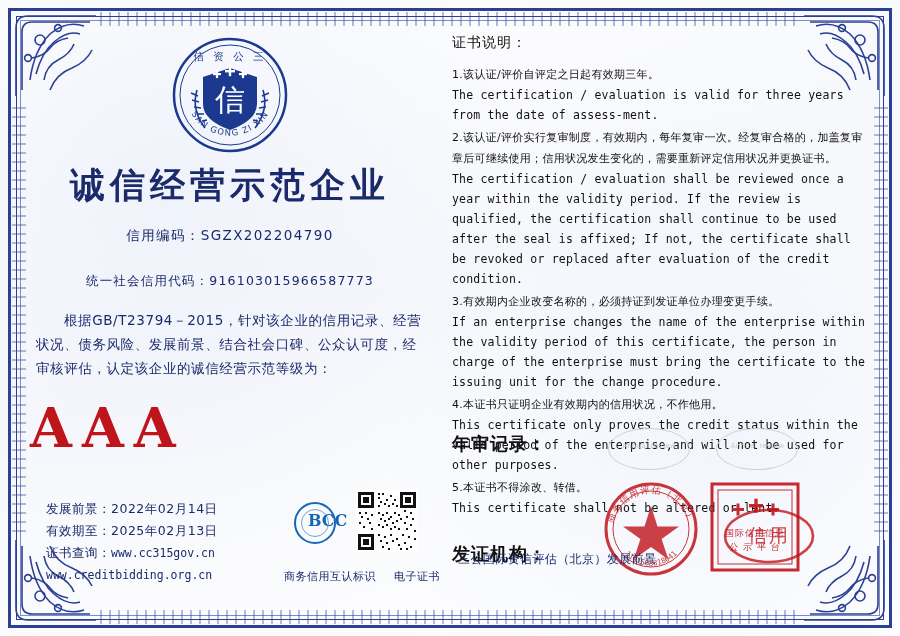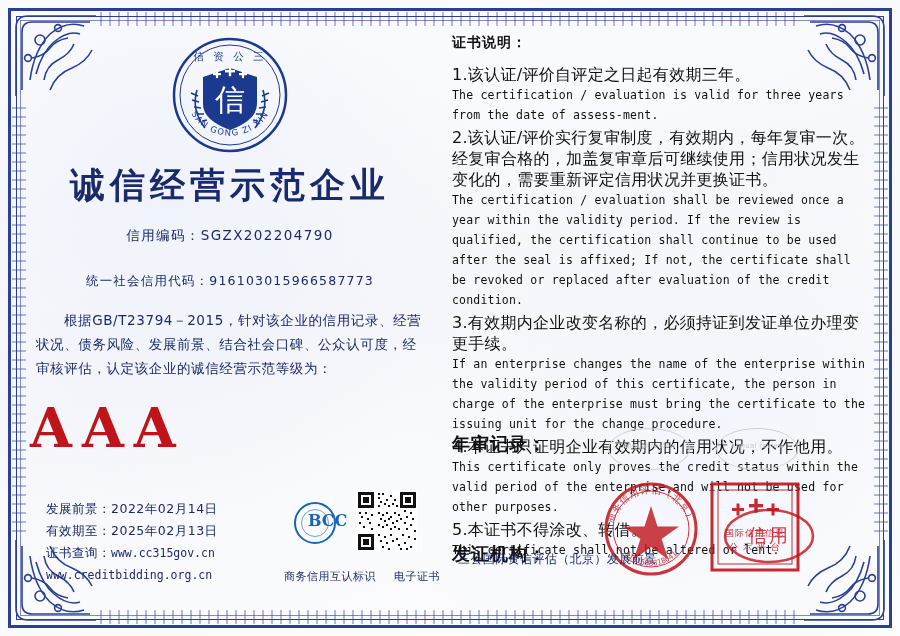--- a/index.html
+++ b/index.html
@@ -135,26 +135,26 @@
   .qr svg{display:block}
   .badge-caps{
     position:absolute;left:-122px;bottom:-4px;width:268px;
     font-size:11px;letter-spacing:.5px;color:#1b2a6b;
     font-family:"DejaVu Sans", sans-serif;
     display:flex;gap:18px;justify-content:flex-end;
   }
 
   
   .r-title{
-    font-size:14px;font-weight:bold;letter-spacing:1px;
+    font-size:14px;font-weight:normal;letter-spacing:1px;
     font-family:"DejaVu Sans", sans-serif;color:#111;margin-bottom:12px;
   }
   .r-item{margin-bottom:2px;}
   .r-cn{
-    font-size:16px;line-height:21px;letter-spacing:.3px;
+    font-size:11px;line-height:21px;letter-spacing:.3px;
     font-family:"DejaVu Sans", sans-serif;color:#111;
   }
   .r-en{
     font-size:11.5px;line-height:20px;letter-spacing:.2px;
     font-family:"DejaVu Sans Mono", monospace;color:#111;
   }
   .r-label{
     font-size:18px;font-weight:bold;letter-spacing:1px;
     font-family:"DejaVu Sans", sans-serif;color:#111;
   }

